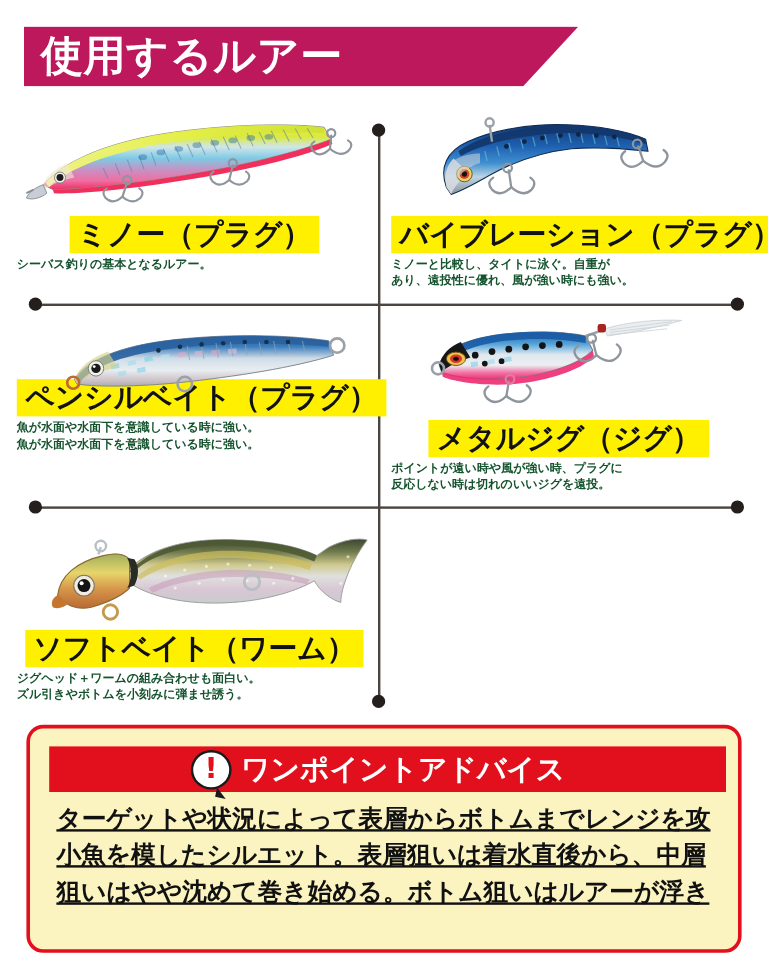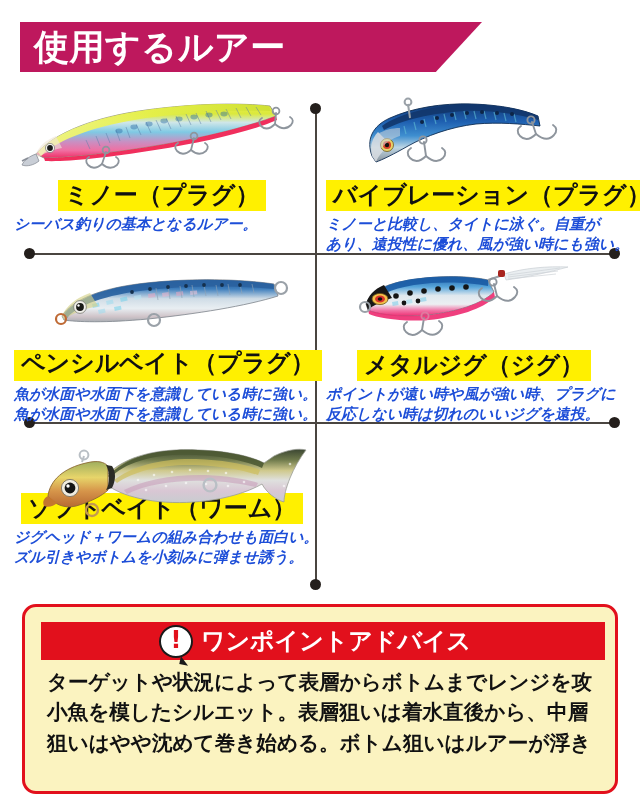--- a/index.html
+++ b/index.html
@@ -65,26 +65,25 @@
     background: #fff000;
     color: #111111;
     font-size: 24px;
     font-weight: 700;
     line-height: 1.18;
     padding: 1px 7px 2px 7px;
     white-space: nowrap;
   }
   .cap-title-wrap { text-align: center; }
   .cap-body {
-    color: #1d4ed8;
-    font-size: 15px;
+    color: #14532d;
+    font-size: 10px;
     font-weight: 700;
     line-height: 1.34;
     white-space: nowrap;
-    font-style: italic;
   }
 
   
   .advice {
     position: absolute;
     left: 22px; top: 604px;
     width: 596px; height: 190px;
     background: #fbf3c0;
     border: 3.5px solid #e2101c;
     border-radius: 14px;
@@ -137,20 +136,21 @@
     white-space: nowrap;
   }
   .advice-body {
     position: absolute;
     left: 22px; top: 60px;
     width: 556px;
     color: #111111;
     font-size: 20.6px;
     font-weight: 700;
     line-height: 1.48;
+    text-decoration: underline;
   }
   .advice-body div { white-space: nowrap; }
 </style>
 </head>
 <body>
 
 <div id="page">
 
   <div class="banner">
     <div class="banner-title">使用するルアー</div>
@@ -382,21 +382,21 @@
       <circle cx="44" cy="45" r="6.4" fill="#f1f0ea" stroke="#7a7a72" stroke-width="0.8"></circle>
       <circle cx="44" cy="45" r="3.9" fill="#1a1a18"></circle>
       <circle cx="42.5" cy="43.5" r="1.2" fill="#ffffff"></circle>
 
       <circle cx="25" cy="57" r="5" fill="none" stroke="#bf6a35" stroke-width="2.2"></circle>
 
       <circle cx="118" cy="58" r="6" fill="none" stroke="#9aa1a8" stroke-width="2.2"></circle>
 
       <circle cx="245" cy="26" r="6" fill="none" stroke="#9aa1a8" stroke-width="2.2"></circle>
     </svg>
-    <div class="cap-title-wrap" style="margin-top:88px;font-family:Liberation Mono, monospace;">
+    <div class="cap-title-wrap" style="margin-top:54px;">
       <span class="cap-title">ペンシルベイト（プラグ）</span>
     </div>
     <div class="cap-body" style="margin-top:3px;">魚が水面や水面下を意識している時に強い。</div>
     <div class="cap-body">魚が水面や水面下を意識している時に強い。</div>
   </div>
 
   <div class="cell" style="left:326px; top:262px; width:296px; height:160px;">
     <svg class="lure-art" width="290" height="82" viewBox="0 0 290 82" style="left:10px;">
       <defs>
         <linearGradient id="mjBody" x1="0" y1="0" x2="0" y2="1">
@@ -533,21 +533,21 @@
 
       <path d="M20,66 C16,68 14,72 16,76 C20,78 26,76 29,73 Z" fill="#c4762f"></path>
 
       <path d="M54,32 l2,-6" stroke="#b9bfc5" stroke-width="2"></path>
       <circle cx="56" cy="25" r="4.4" fill="none" stroke="#b9bfc5" stroke-width="2"></circle>
 
       <circle cx="64" cy="80" r="6" fill="none" stroke="#c49a4f" stroke-width="2.4"></circle>
 
       <circle cx="182" cy="55" r="6.4" fill="none" stroke="#b9bfc5" stroke-width="2.4"></circle>
     </svg>
-    <div class="cap-title-wrap" style="margin-top:63px;">
+    <div class="cap-title-wrap" style="margin-top:95px;">
       <span class="cap-title">ソフトベイト（ワーム）</span>
     </div>
     <div class="cap-body" style="margin-top:3px;">ジグヘッド＋ワームの組み合わせも面白い。</div>
     <div class="cap-body">ズル引きやボトムを小刻みに弾ませ誘う。</div>
   </div>
 
   <div class="advice">
     <div class="advice-head">
       <div class="advice-head-inner">
         <div class="bubble">

